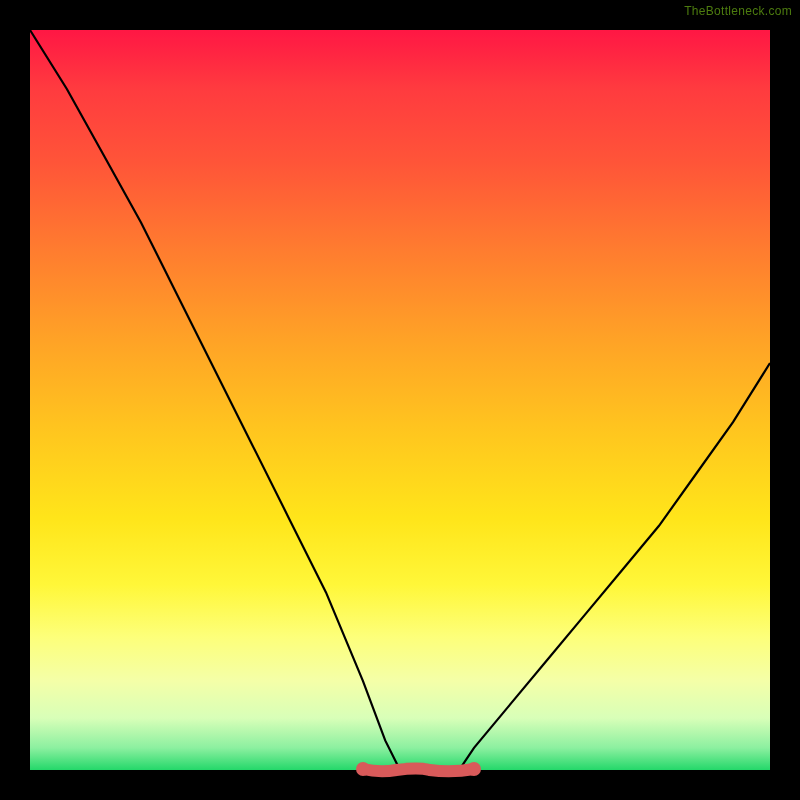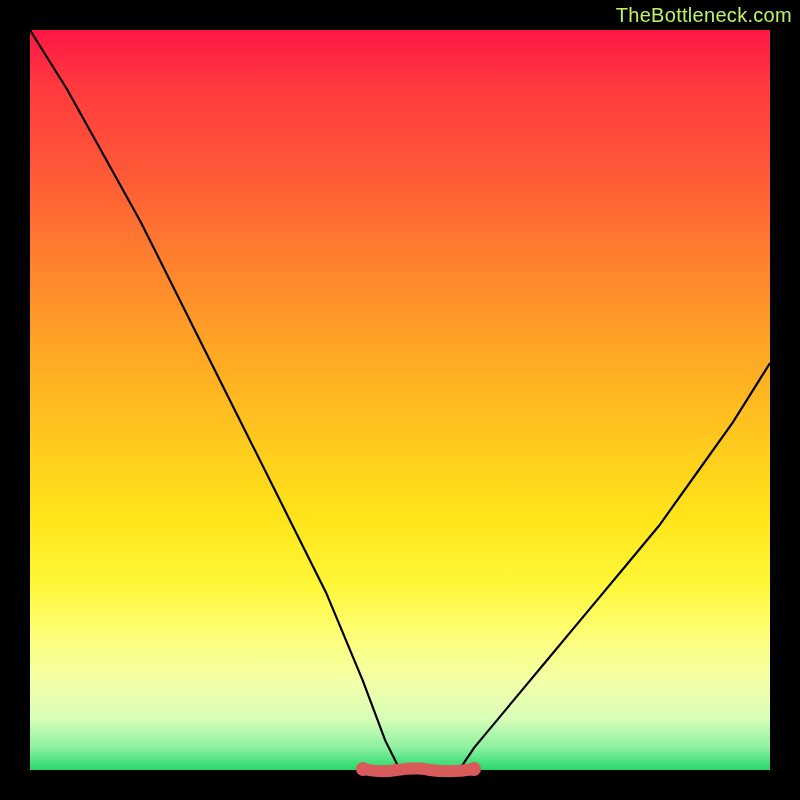--- a/index.html
+++ b/index.html
@@ -38,22 +38,22 @@
       #f4ffa8 88%,
       #d8ffb8 93%,
       #8cf0a0 97%,
       #24d86a 100%
     );
   }
   .watermark {
     position: absolute;
     top: 4px;
     right: 8px;
-    color: #bef264;
-    font-size: 20px;
+    color: #4d7c0f;
+    font-size: 12px;
     font-weight: 500;
     letter-spacing: 0.3px;
     user-select: none;
   }
   svg.curve-layer {
     position: absolute;
     left: 0;
     top: 0;
     width: 740px;
     height: 740px;

